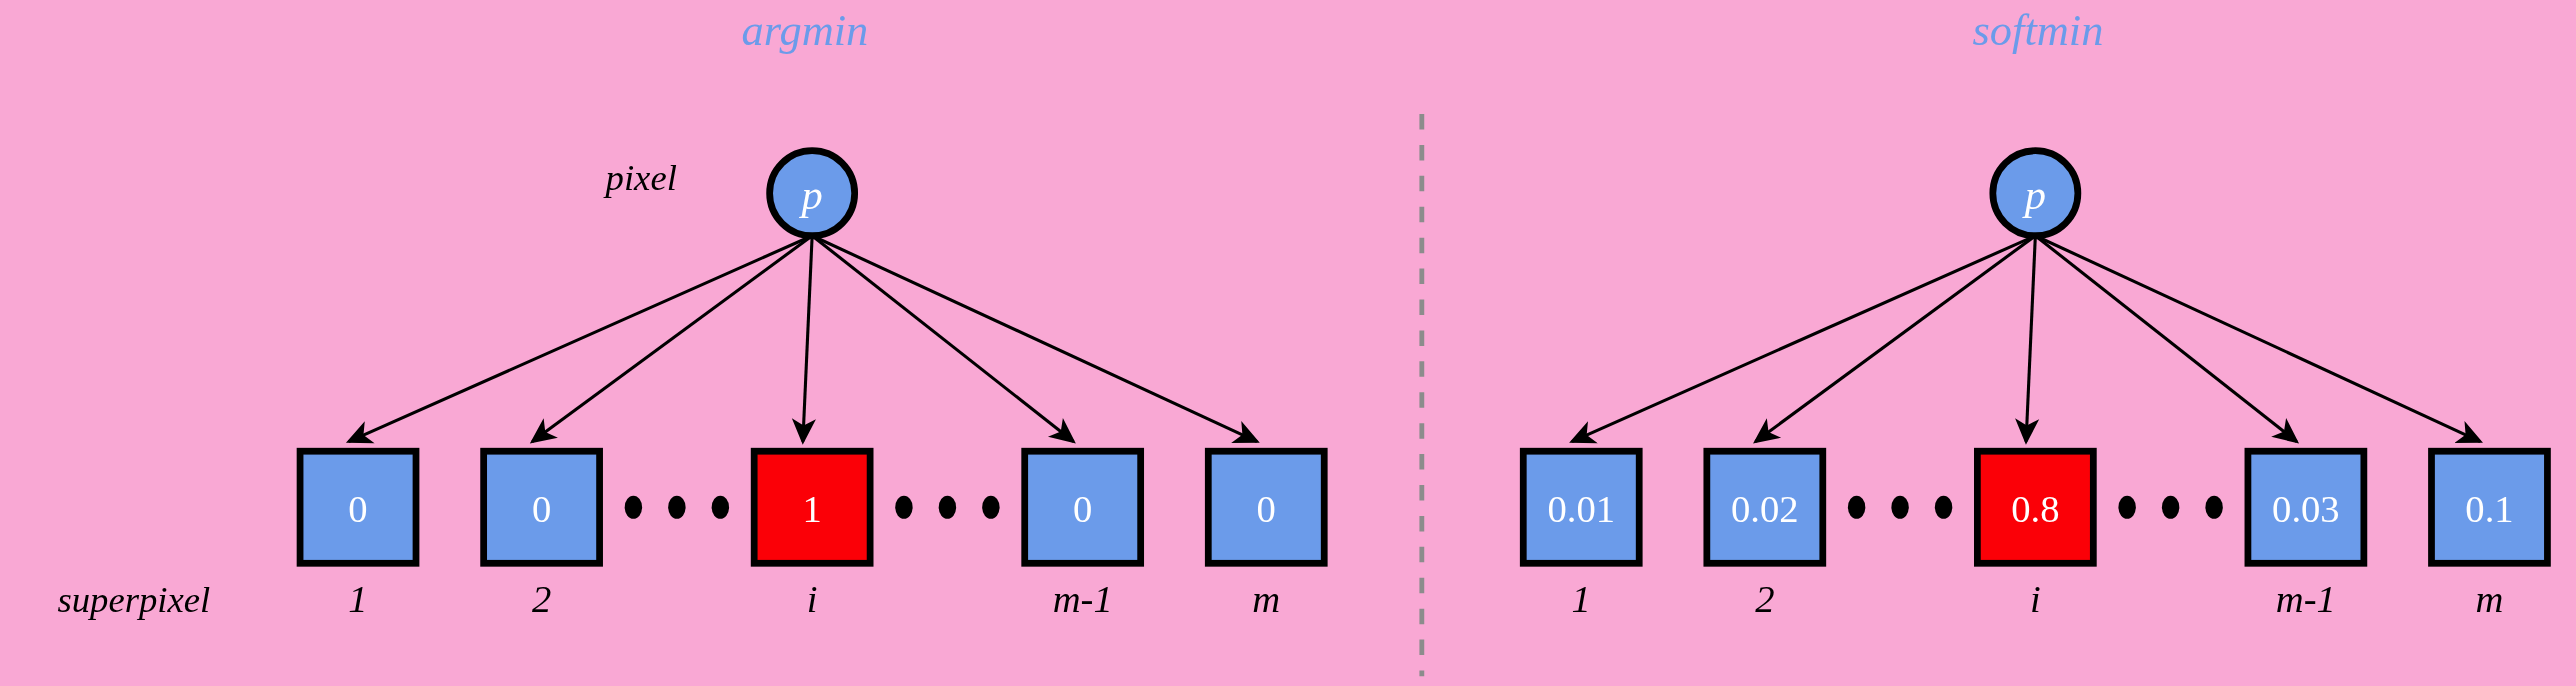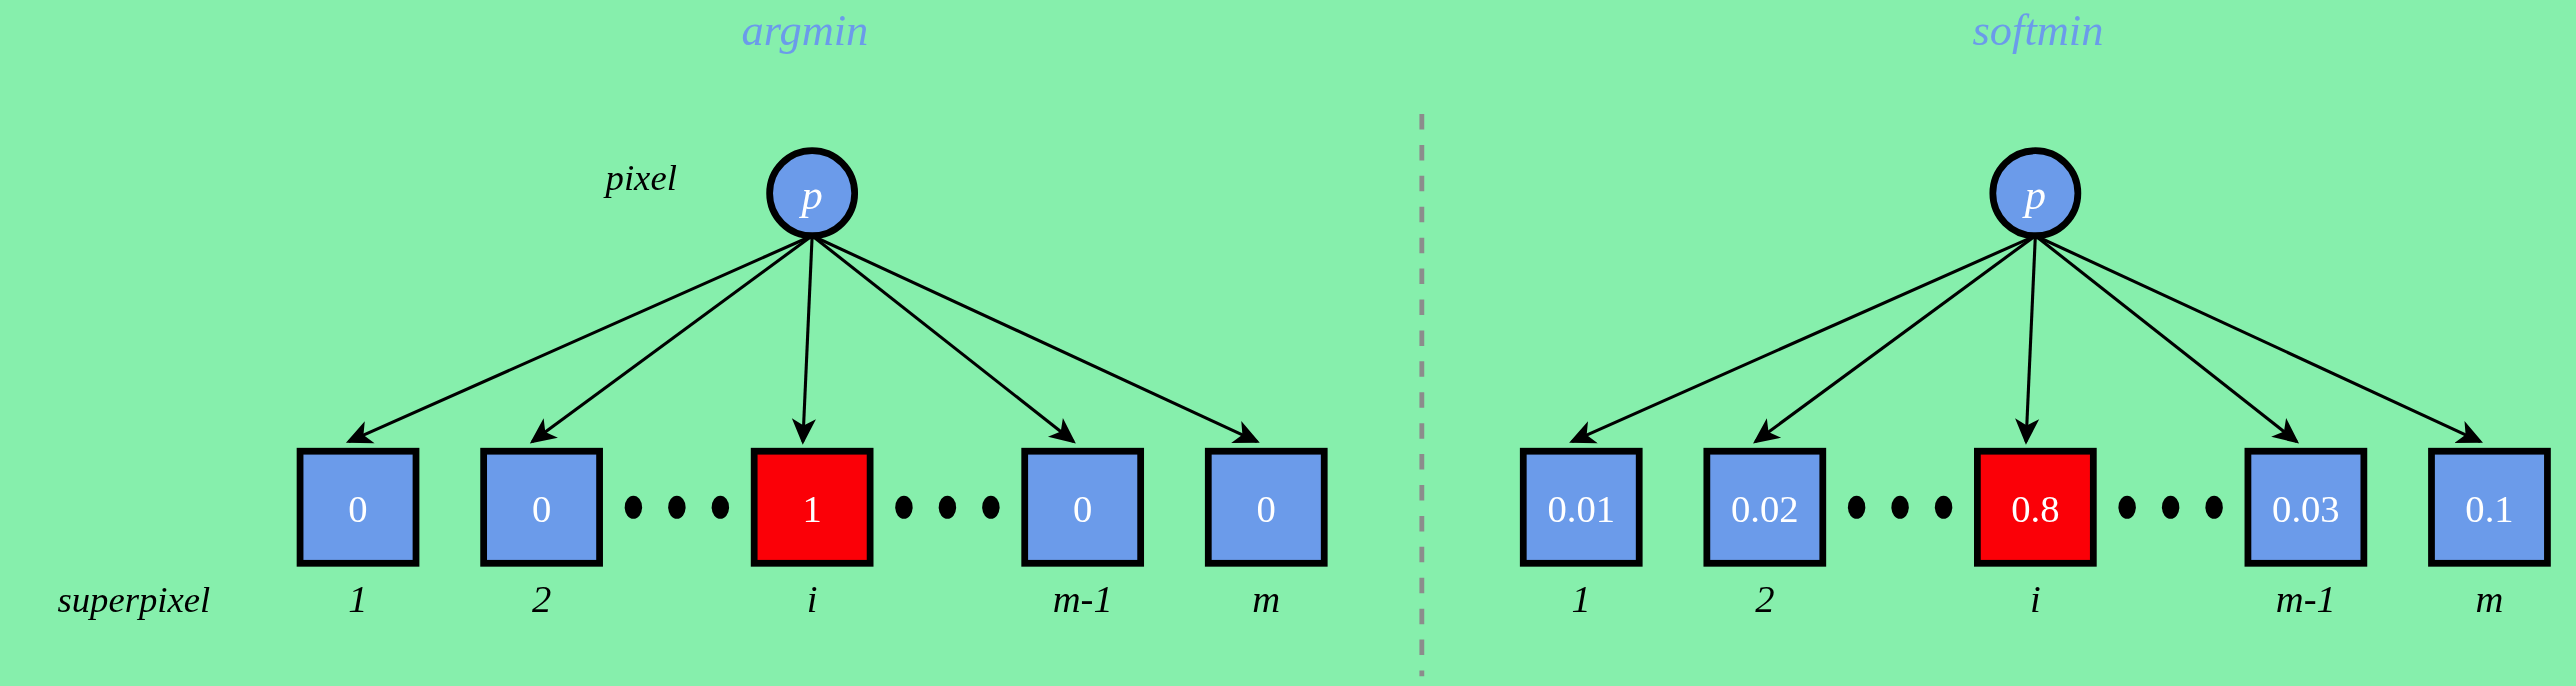--- a/index.html
+++ b/index.html
@@ -11,21 +11,21 @@
   body {
     width: 2576px;
     height: 686px;
     font-family: "Liberation Serif", serif;
     overflow: hidden;
   }
   #diagram-root {
     position: relative;
     width: 2576px;
     height: 686px;
-    background: #86efac;
+    background: #f9a8d4;
   }
   svg.diagram-svg {
     display: block;
     width: 2576px;
     height: 686px;
   }
   .panel-title {
     font-family: "Liberation Serif", serif;
     font-style: italic;
     font-size: 46px;

